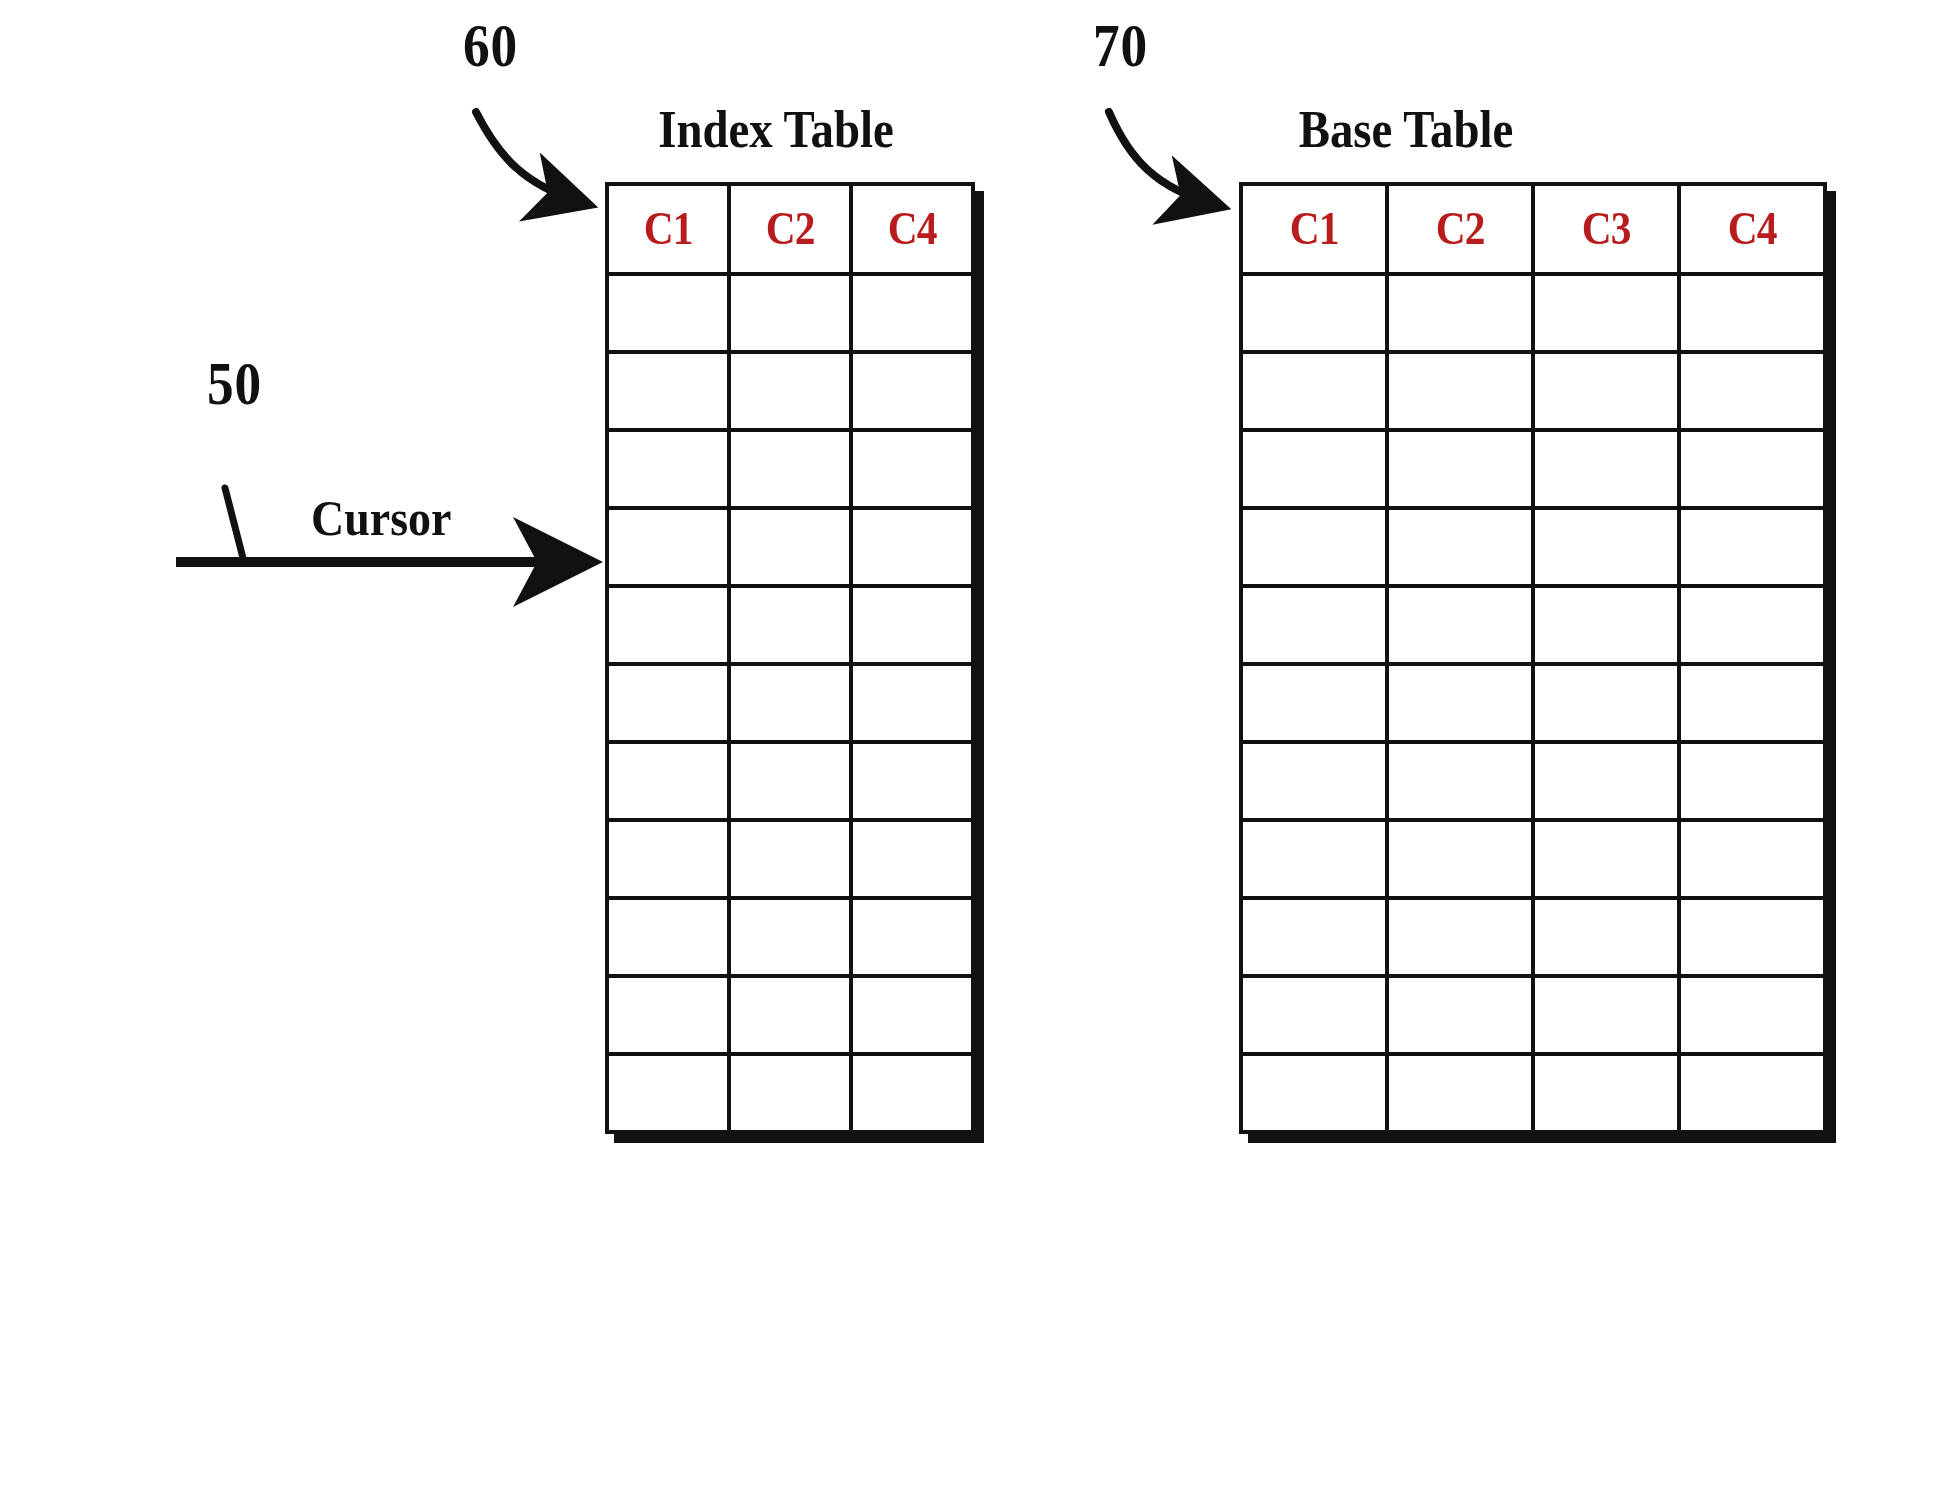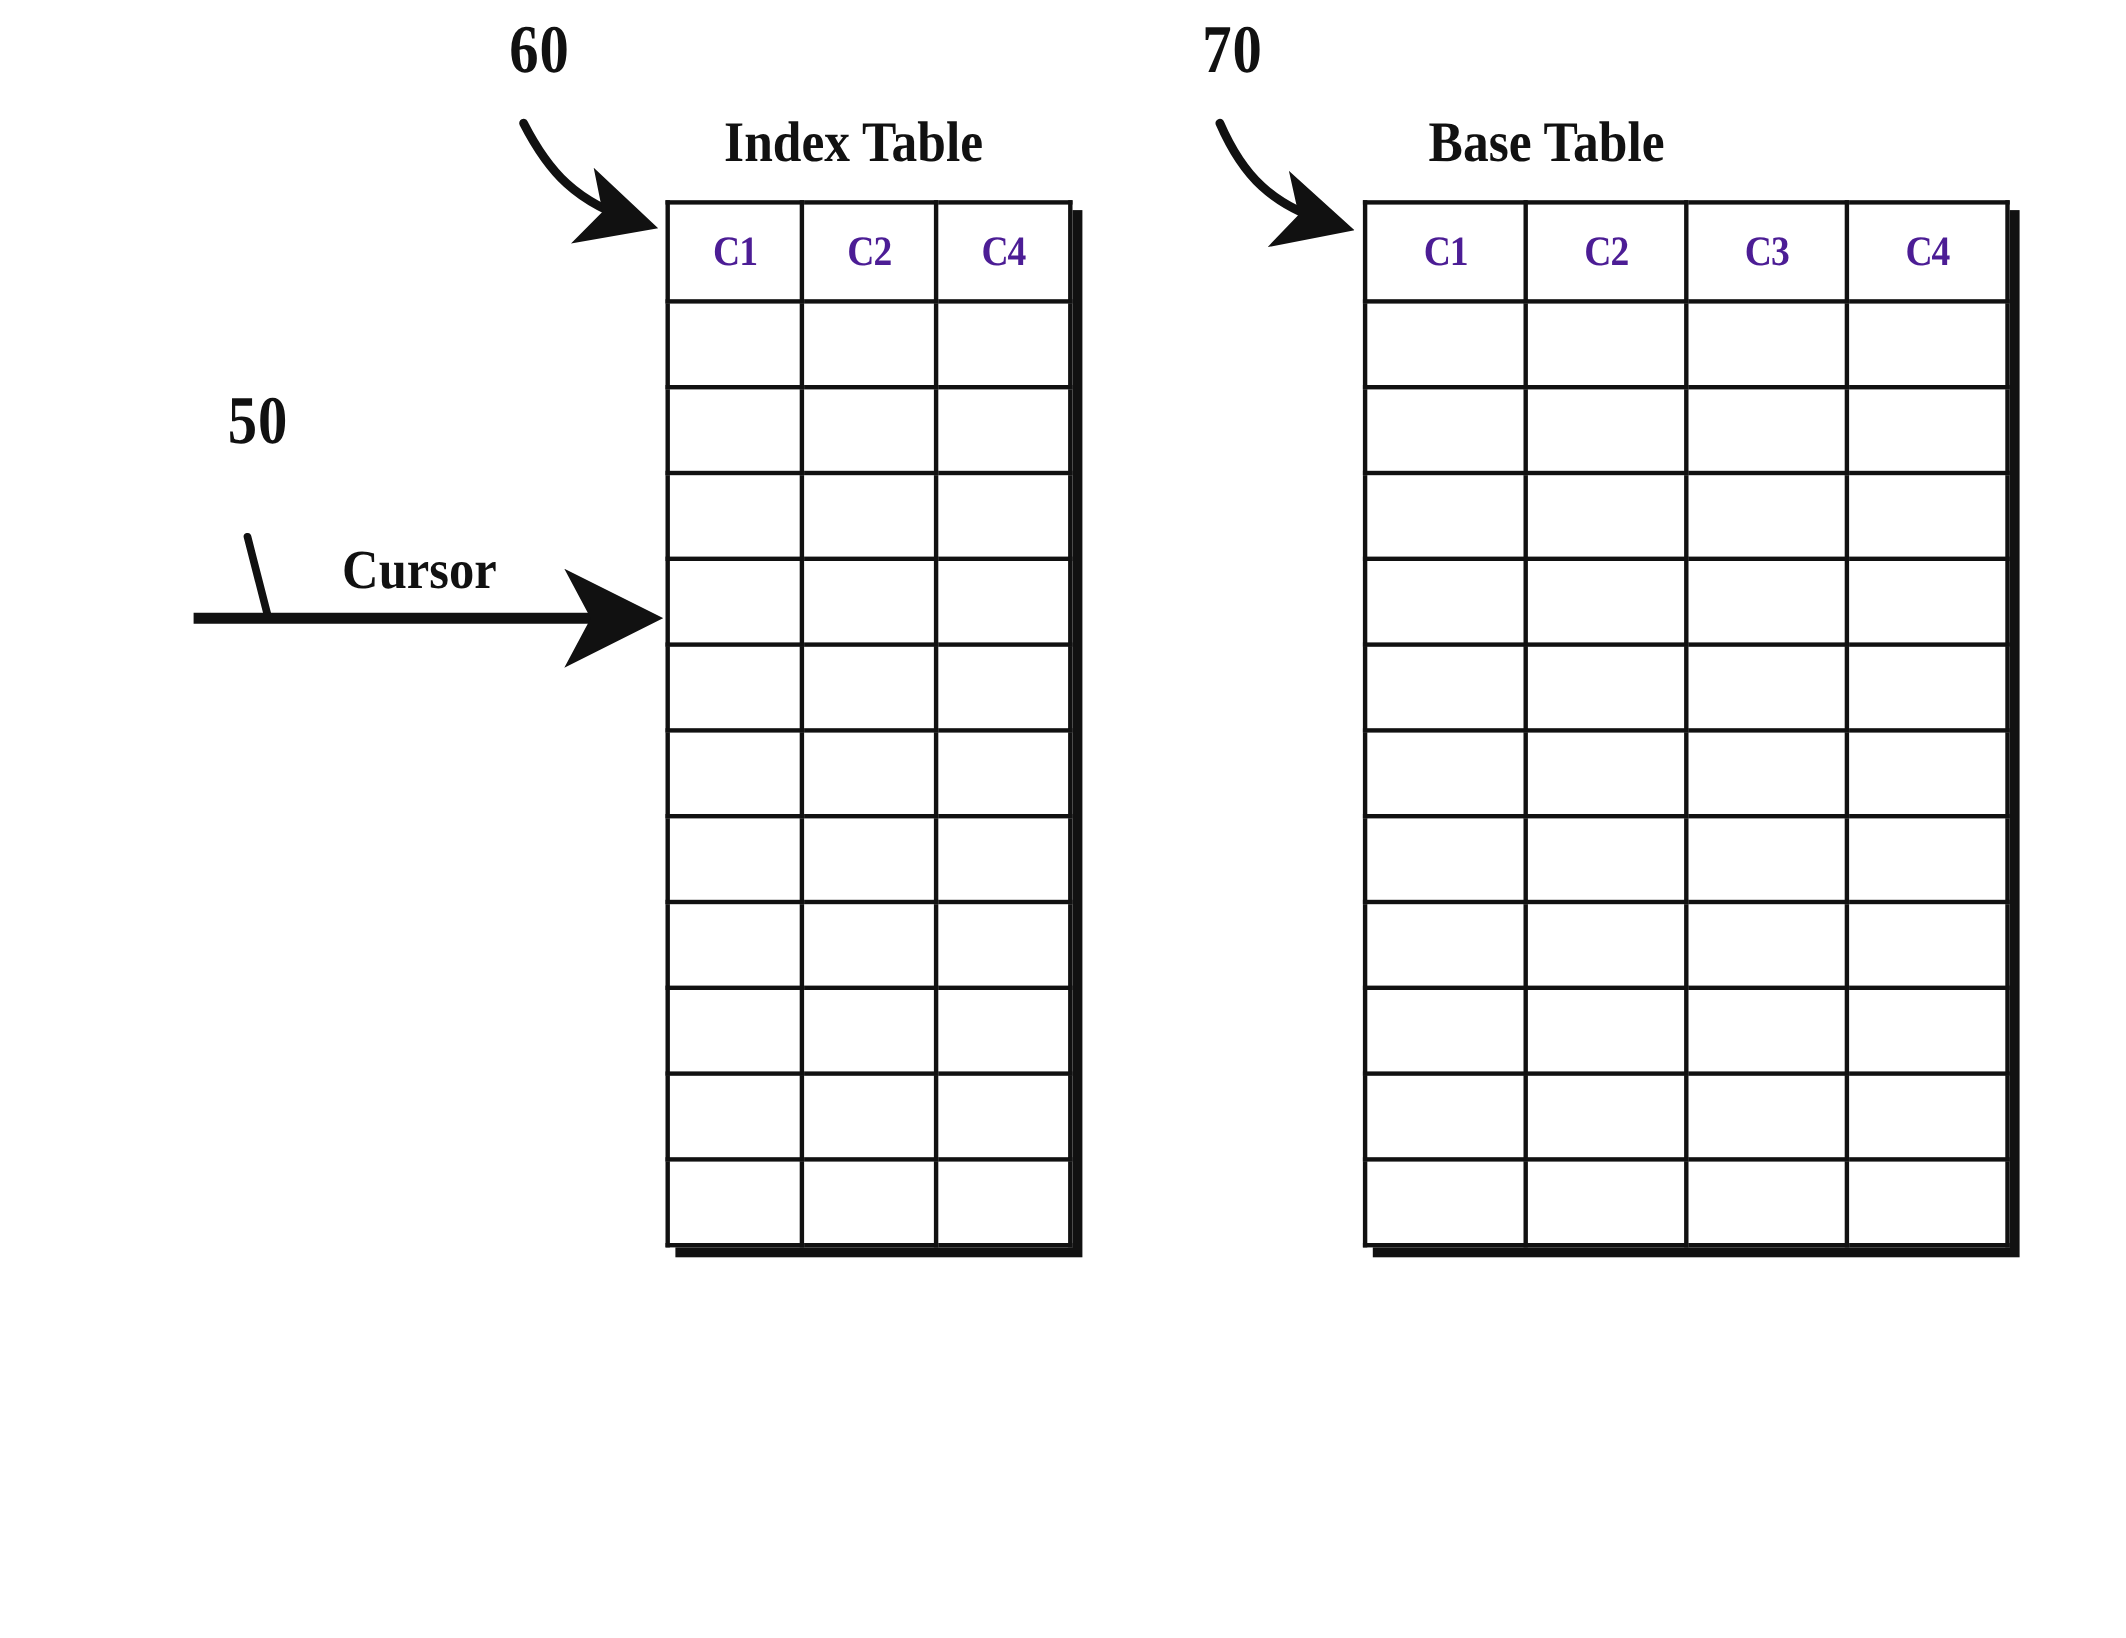--- a/index.html
+++ b/index.html
@@ -78,23 +78,23 @@
     border: 4px solid #111111;
     height: 74px;
     padding: 0;
     text-align: center;
     vertical-align: middle;
     background: #ffffff;
   }
   .ptable .hdr-cell {
     font-family: "Liberation Serif", serif;
     font-weight: 700;
-    font-size: 38px;
+    font-size: 46px;
     line-height: 1;
-    color: #4c1d95;
+    color: #b91c1c;
     height: 86px;
     letter-spacing: -1px;
   }
   .ptable .hdr-cell span { display: inline-block; transform: scaleX(0.9); }
 
   #index-table {
     left: 594px;
     top: 182px;
     width: 356px;
   }

